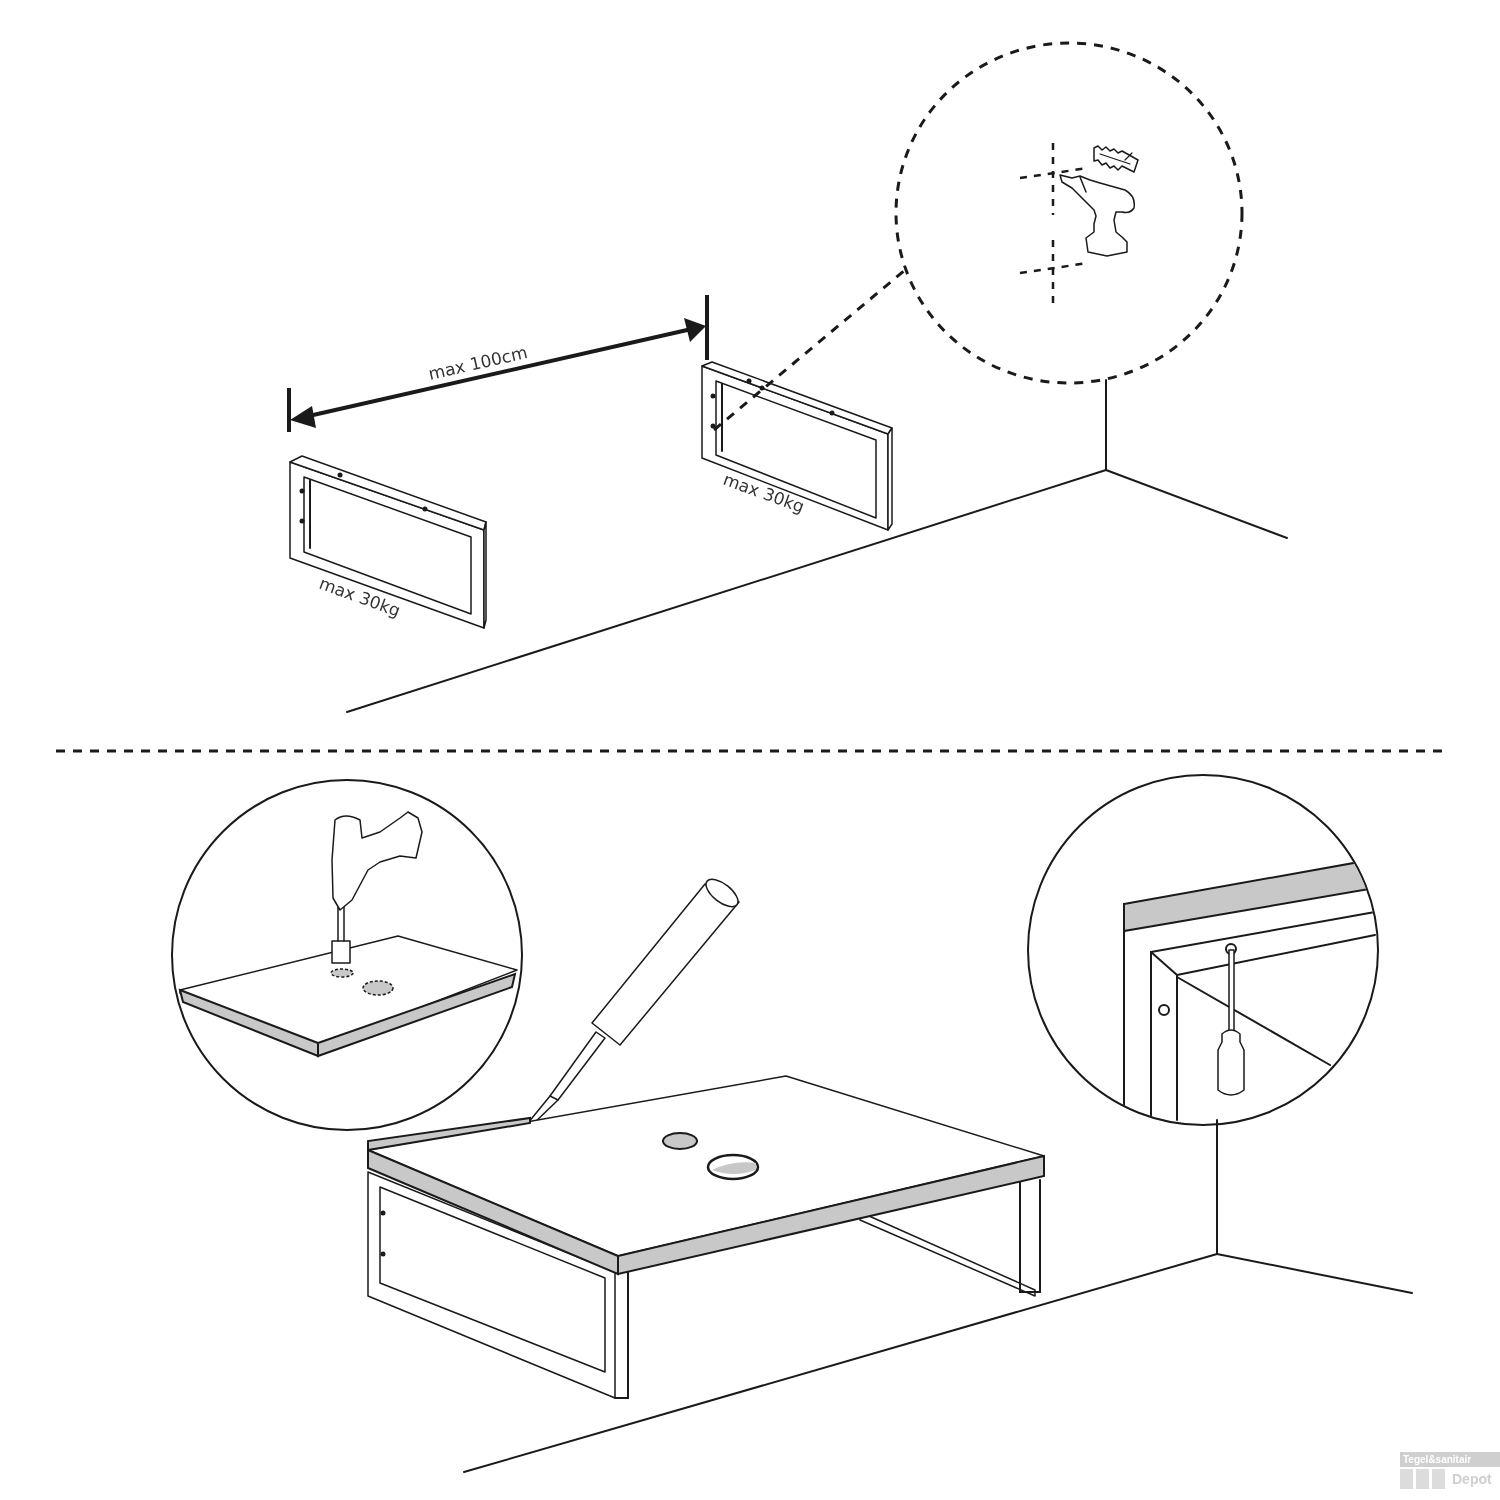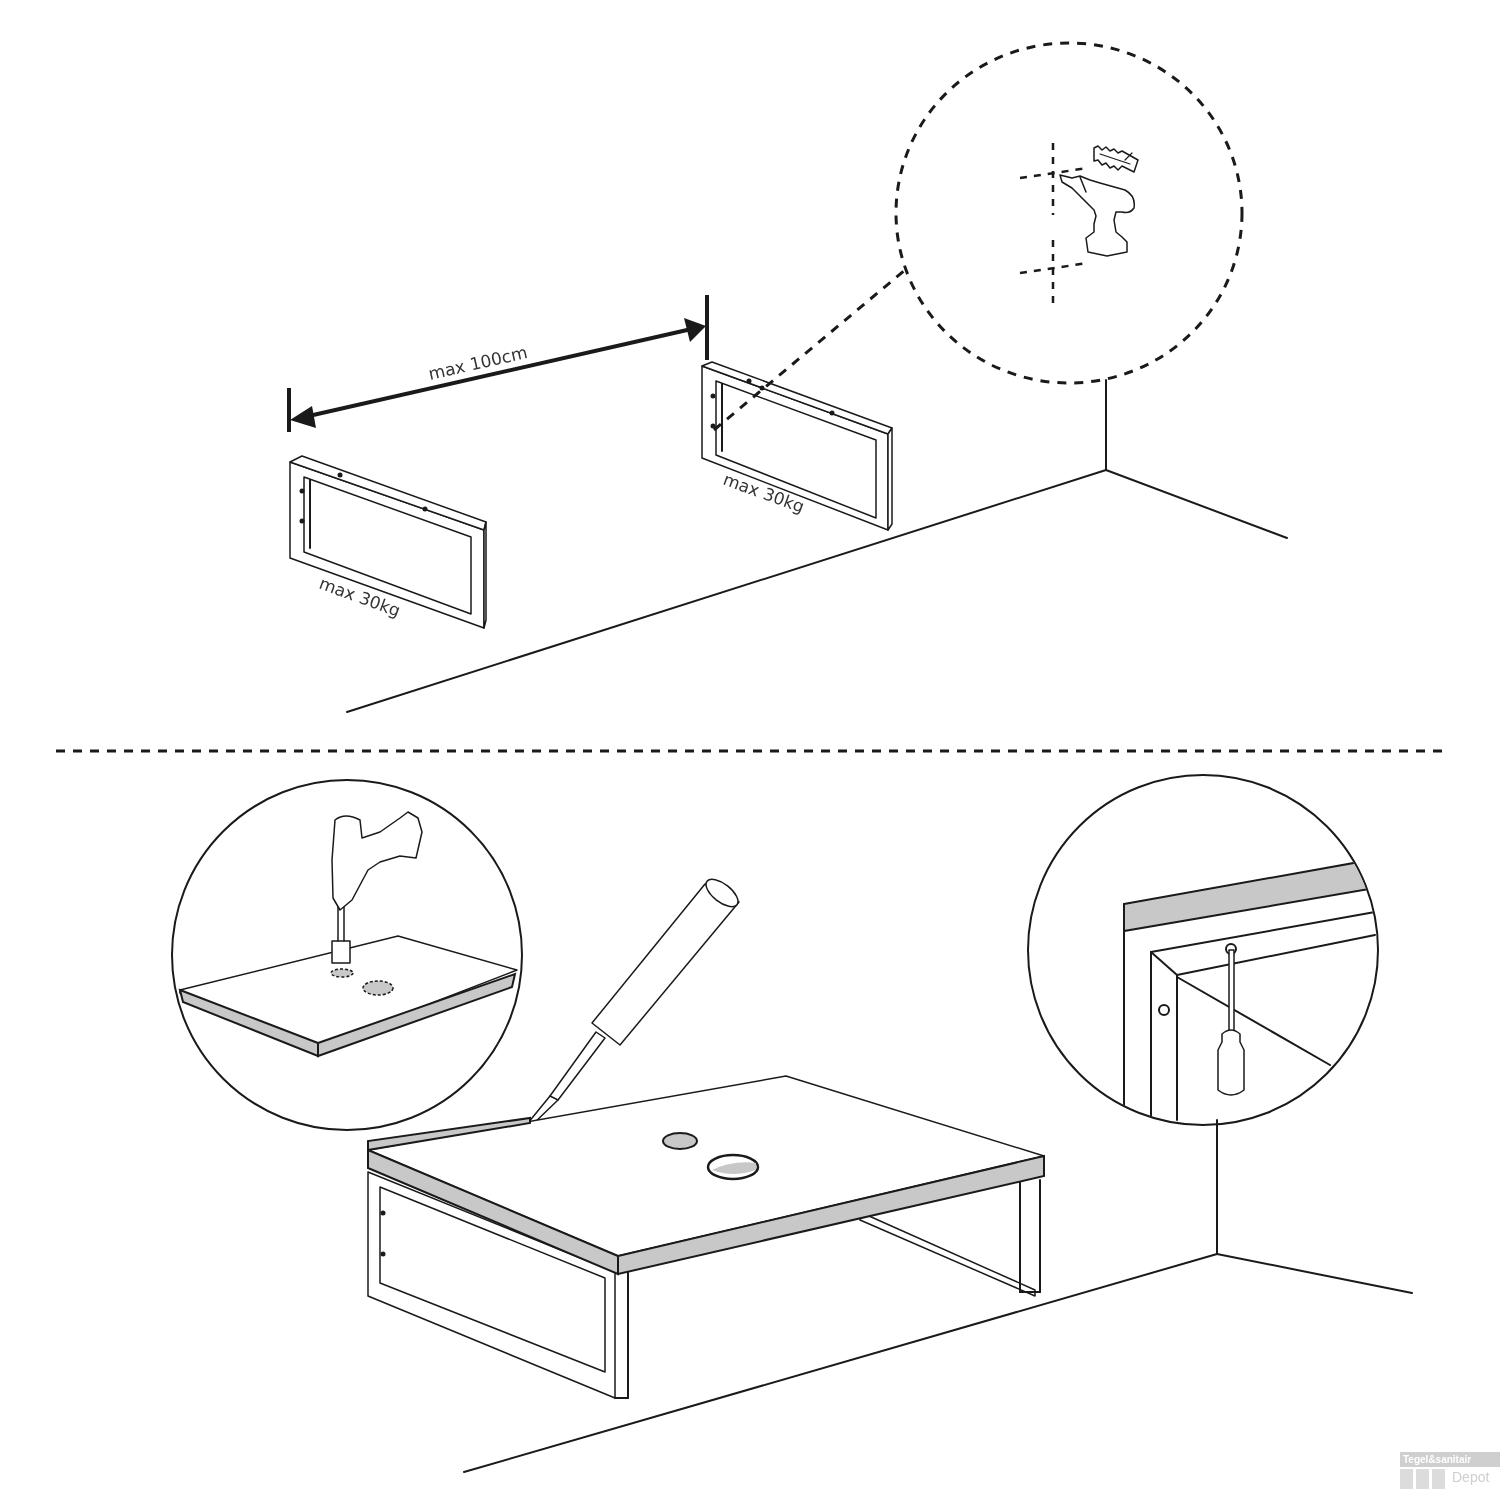--- a/index.html
+++ b/index.html
@@ -9,21 +9,21 @@
   .ln { stroke:#1a1a1a; stroke-width:2; fill:none; stroke-linejoin:round; stroke-linecap:round; }
   .lnt { stroke:#1a1a1a; stroke-width:1.5; fill:#fff; stroke-linejoin:round; }
   .thick { stroke:#1a1a1a; stroke-width:4; fill:none; }
   .dash { stroke:#1a1a1a; stroke-width:3; fill:none; stroke-dasharray:9 8; }
   .dashthin { stroke:#1a1a1a; stroke-width:2.5; fill:none; stroke-dasharray:7 7; }
   .gray { fill:#c8c8c8; stroke:#1a1a1a; stroke-width:2; }
   .label { font-size:17px; fill:#333; font-family:"DejaVu Sans", sans-serif; }
   .logo { position:absolute; right:0; top:1452px; width:100px; height:48px; }
   .logo-top { background:#cfcfcf; color:#fff; font-weight:bold; font-size:10px;
               font-family:"Liberation Sans", sans-serif; padding:2px 3px; white-space:nowrap; }
-  .logo-bottom { display:flex; align-items:flex-start; gap:3px; margin-top:2px; }
+  .logo-bottom { display:flex; align-items:center; gap:3px; margin-top:2px;font-weight:bold; }
   .logo-sq { width:13px; height:20px; background:#dcdcdc; }
   .logo-depot { color:#cfcfcf; font-size:14px; font-family:"Liberation Sans", sans-serif; margin-left:4px; }
 </style>
 </head>
 <body>
 
 <svg width="1500" height="1500" viewBox="0 0 1500 1500">
 
   <g>
     <line class="ln" x1="1106" y1="380" x2="1106" y2="470"></line>

